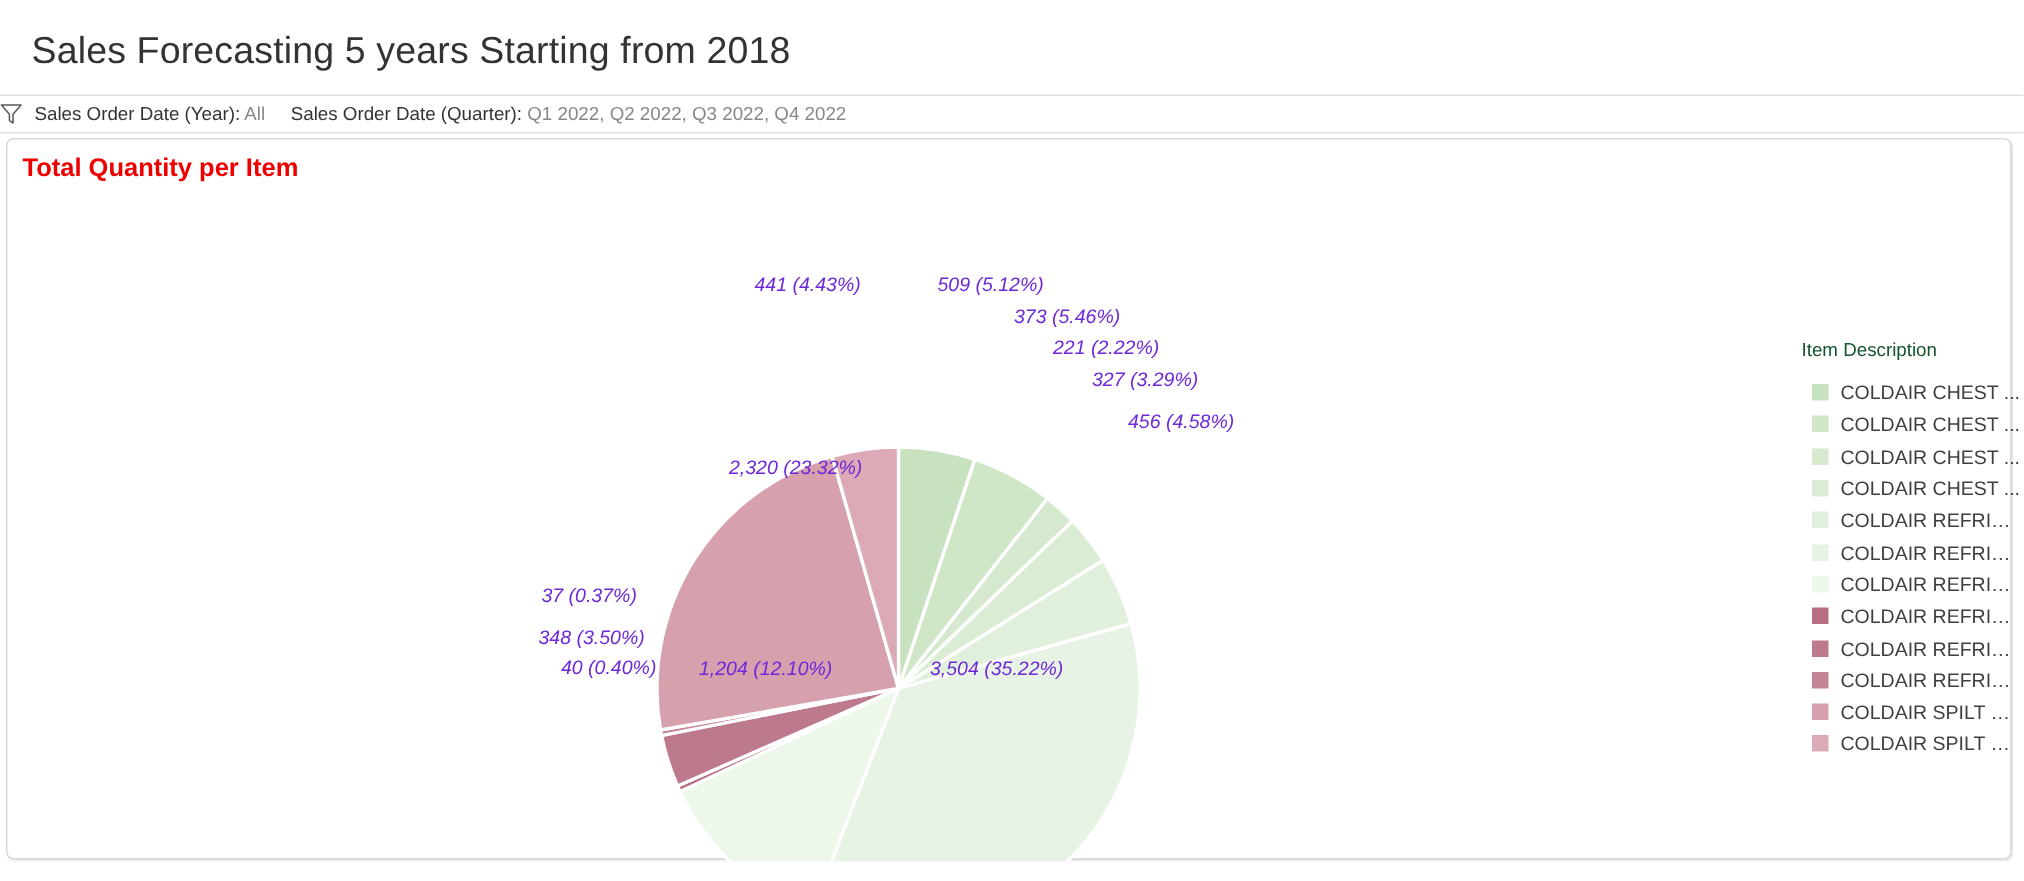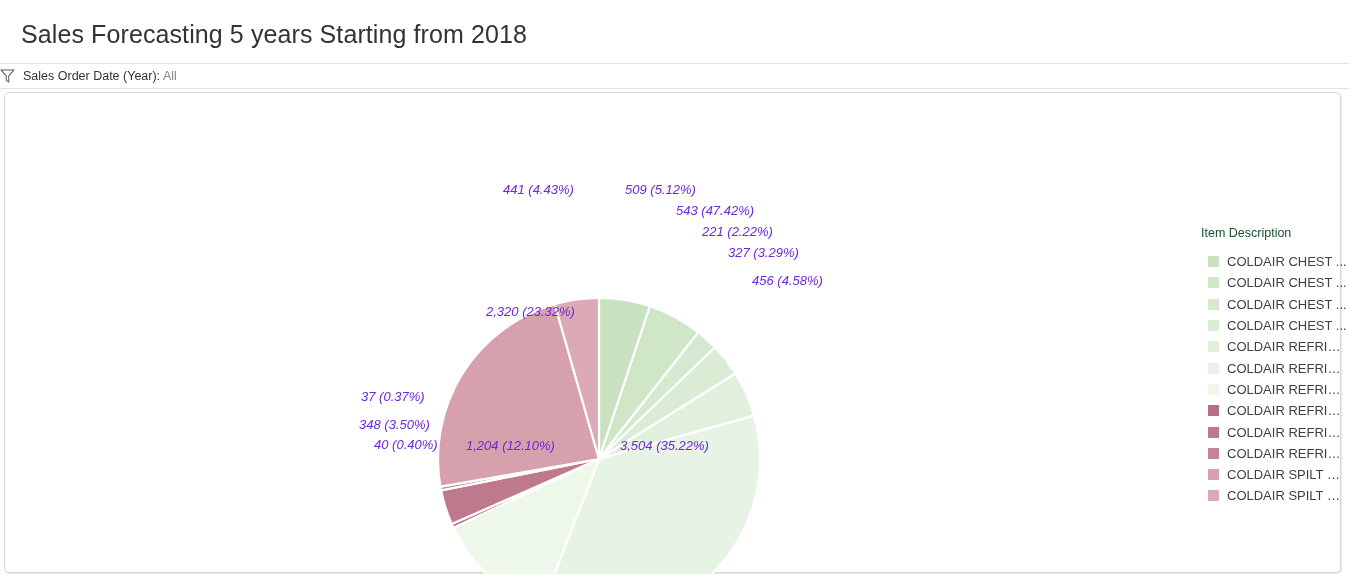--- a/index.html
+++ b/index.html
@@ -154,44 +154,49 @@
   <div class="dash-title">Sales Forecasting 5 years Starting from 2018</div>
 
   <div class="filter-bar">
     <svg class="filter-icon" viewBox="0 0 16 15">
       <polygon points="1,1 15,1 9.3,7.6 9.3,14 6.7,12.2 6.7,7.6" fill="none" stroke="#5a5a5a" stroke-width="1.1" stroke-linejoin="round"></polygon>
     </svg>
     <span class="filter-group">
       <span>Sales Order Date (Year):</span>
       <span class="fval">All</span>
     </span>
+    <span class="filter-group">
+      <span>Sales Order Date (Quarter):</span>
+      <span class="fval">Q1 2022, Q2 2022, Q3 2022, Q4 2022</span>
+    </span>
   </div>
 
   <div class="panel">
 
+    <div class="panel-title">Total Quantity per Item</div>
 
 
     <div class="chart-area">
       <svg class="pie-svg" id="pie-svg" width="1190" height="481">
           <path d="M 594 366 L 594 205 A 161 161 0 0 1 644.8998961574362 213.25773155029347 Z" fill="#c8e2bf" stroke="#ffffff" stroke-width="2.2"></path>
           <path d="M 594 366 L 644.8998961574362 213.25773155029347 A 161 161 0 0 1 693.307815406162 239.276056724644 Z" fill="#cfe6c7" stroke="#ffffff" stroke-width="2.2"></path>
           <path d="M 594 366 L 693.307815406162 239.276056724644 A 161 161 0 0 1 709.9607718377265 254.31249221690572 Z" fill="#d5e9ce" stroke="#ffffff" stroke-width="2.2"></path>
           <path d="M 594 366 L 709.9607718377265 254.31249221690572 A 161 161 0 0 1 730.4138112620385 280.4881756891777 Z" fill="#dbecd5" stroke="#ffffff" stroke-width="2.2"></path>
           <path d="M 594 366 L 730.4138112620385 280.4881756891777 A 161 161 0 0 1 749.0726182254654 322.71624927644245 Z" fill="#e1f0dd" stroke="#ffffff" stroke-width="2.2"></path>
           <path d="M 594 366 L 749.0726182254654 322.71624927644245 A 161 161 0 0 1 535.8206736558955 516.1205048823983 Z" fill="#e7f3e4" stroke="#ffffff" stroke-width="2.2"></path>
           <path d="M 594 366 L 535.8206736558955 516.1205048823983 A 161 161 0 0 1 448.3952786146891 434.7041855370252 Z" fill="#edf7ea" stroke="#ffffff" stroke-width="2.2"></path>
           <path d="M 594 366 L 448.3952786146891 434.7041855370252 A 161 161 0 0 1 446.7148828120246 431.0237976046029 Z" fill="#b66e82" stroke="#ffffff" stroke-width="2.2"></path>
           <path d="M 594 366 L 446.7148828120246 431.0237976046029 A 161 161 0 0 1 436.0781722950945 397.3320336770872 Z" fill="#bc7a8c" stroke="#ffffff" stroke-width="2.2"></path>
           <path d="M 594 366 L 436.0781722950945 397.3320336770872 A 161 161 0 0 1 435.3925750397135 393.6529337949356 Z" fill="#c48494" stroke="#ffffff" stroke-width="2.2"></path>
           <path d="M 594 366 L 435.3925750397135 393.6529337949356 A 161 161 0 0 1 549.7671709965484 211.19542371637905 Z" fill="#d6a0ad" stroke="#ffffff" stroke-width="2.2"></path>
           <path d="M 594 366 L 549.7671709965484 211.19542371637905 A 161 161 0 0 1 593.9999999999998 205 Z" fill="#dcaab6" stroke="#ffffff" stroke-width="2.2"></path>
         </svg>
       <div id="pie-labels">
           <div class="pie-label" style="left: 620px; top: 90px;">509 (5.12%)</div>
-          <div class="pie-label" style="left: 671px; top: 111px;">543 (47.42%)</div>
+          <div class="pie-label" style="left: 671px; top: 111px;">373 (5.46%)</div>
           <div class="pie-label" style="left: 697px; top: 132px;">221 (2.22%)</div>
           <div class="pie-label" style="left: 723px; top: 153px;">327 (3.29%)</div>
           <div class="pie-label" style="left: 747px; top: 181px;">456 (4.58%)</div>
           <div class="pie-label" style="left: 615px; top: 346px;">3,504 (35.22%)</div>
           <div class="pie-label" style="left: 461px; top: 346px;">1,204 (12.10%)</div>
           <div class="pie-label" style="left: 369px; top: 345px;">40 (0.40%)</div>
           <div class="pie-label" style="left: 354px; top: 325px;">348 (3.50%)</div>
           <div class="pie-label" style="left: 356px; top: 297px;">37 (0.37%)</div>
           <div class="pie-label" style="left: 457px; top: 212px; margin-left: 24px;">2,320 (23.32%)</div>
           <div class="pie-label" style="left: 498px; top: 90px;">441 (4.43%)</div>

